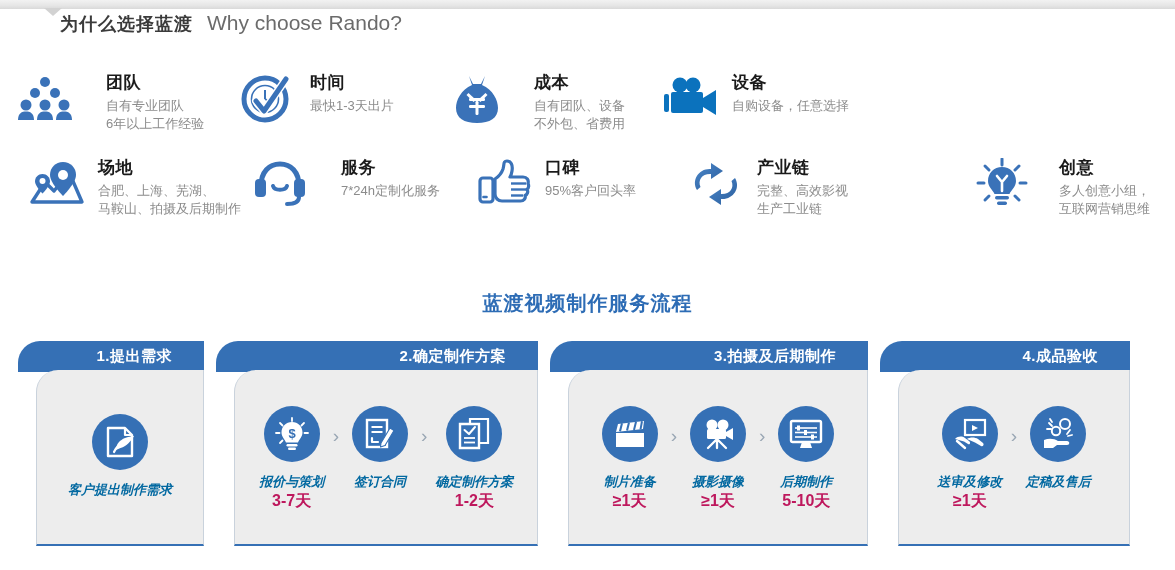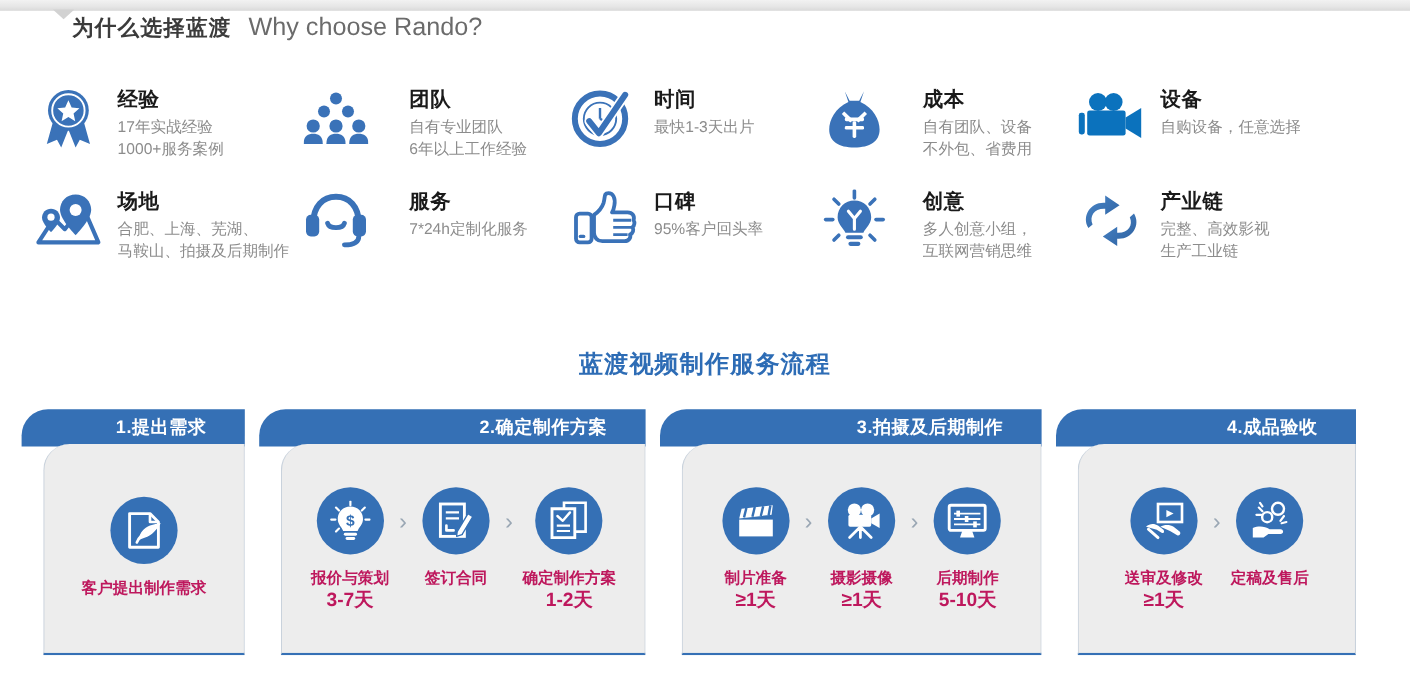--- a/index.html
+++ b/index.html
@@ -106,22 +106,22 @@
     display:flex; flex-direction:column; align-items:center;
     min-width:74px; padding:0 4px;
   }
   .step .circle {
     width:56px; height:56px; border-radius:50%;
     background:#3570b5;
     display:flex; align-items:center; justify-content:center;
     margin-bottom:11px;
   }
   .step .slabel {
-    font-size:13px; color:#be185d; font-weight:bold;
-    white-space:nowrap; line-height:17px;
+    font-size:13px; color:#0369a1; font-weight:bold;
+    white-space:nowrap; line-height:17px;font-style:italic;
   }
   .step .sdays {
     font-size:16px; color:#be185d; margin-top:3px;
     white-space:nowrap; line-height:15px;font-weight:bold;
   }
   .arrow {
     font-size:19px; color:#9aa7b4; font-weight:normal;
     margin:0 4px; align-self:flex-start; margin-top:19px;
     font-family:"Liberation Sans", sans-serif;
   }
@@ -147,36 +147,20 @@
   <div class="topbar-notch"></div>
 
   <div class="heading">
     <span class="cn">为什么选择蓝渡</span><span class="en">Why choose Rando?</span>
   </div>
 
   <div class="features">
 
     <div class="frow r1">
 
-      <div class="feature c1">
-        <div class="ficon">
-          <svg width="54" height="54" viewBox="0 0 54 54">
-            <path d="M14 30 L9 48 L17.5 44.5 L21 51 L27 36 Z" fill="#3a72b8"></path>
-            <path d="M40 30 L45 48 L36.5 44.5 L33 51 L27 36 Z" fill="#3a72b8"></path>
-            <circle cx="27" cy="20" r="17" fill="#3a72b8"></circle>
-            <circle cx="27" cy="20" r="13.5" fill="none" stroke="#fff" stroke-width="1.6"></circle>
-            <path d="M27 11.5 L29.7 17.6 L36.2 18.2 L31.3 22.6 L32.7 29 L27 25.6 L21.3 29 L22.7 22.6 L17.8 18.2 L24.3 17.6 Z" fill="#fff"></path>
-          </svg>
-        </div>
-        <div class="ftext">
-          <div class="ftitle">经验</div>
-          <div class="fdesc">17年实战经验</div>
-          <div class="fdesc">1000+服务案例</div>
-        </div>
-      </div>
 
       <div class="feature c2">
         <div class="ficon">
           <svg width="54" height="48" viewBox="0 0 54 48">
             <circle cx="27" cy="7" r="5" fill="#3a72b8"></circle>
             <circle cx="17" cy="18" r="5" fill="#3a72b8"></circle>
             <circle cx="37" cy="18" r="5" fill="#3a72b8"></circle>
             <circle cx="8" cy="30" r="5.5" fill="#3a72b8"></circle>
             <circle cx="27" cy="30" r="5.5" fill="#3a72b8"></circle>
             <circle cx="46" cy="30" r="5.5" fill="#3a72b8"></circle>
@@ -293,20 +277,40 @@
             <line x1="6.5" y1="38" x2="9.5" y2="38" stroke="#3a72b8" stroke-width="2.6" stroke-linecap="round"></line>
             <line x1="34" y1="24.5" x2="49" y2="24.5" stroke="#3a72b8" stroke-width="2.4"></line>
             <line x1="34" y1="30.5" x2="49" y2="30.5" stroke="#3a72b8" stroke-width="2.4"></line>
             <line x1="34" y1="36.5" x2="46" y2="36.5" stroke="#3a72b8" stroke-width="2.4"></line>
           </svg>
         </div>
         <div class="ftext">
           <div class="ftitle">口碑</div>
           <div class="fdesc">95%客户回头率</div>
           <div class="fdesc"></div>
+        </div>
+      </div>
+
+      <div class="feature c5">
+        <div class="ficon">
+          <svg width="58" height="48" viewBox="0 0 58 48">
+            <defs>
+              <linearGradient id="gch" x1="0" y1="0" x2="1" y2="1">
+                <stop offset="0%" stop-color="#4a86c8"></stop>
+                <stop offset="100%" stop-color="#2c5f9e"></stop>
+              </linearGradient>
+            </defs>
+            <path d="M10 30 C4 20 12 8 24 9 L24 3 L36 11 L24 19 L24 14 C15 13.5 10.5 20 13.5 27 Z" fill="url(#gch)"></path>
+            <path d="M48 18 C54 28 46 40 34 39 L34 45 L22 37 L34 29 L34 34 C43 34.5 47.5 28 44.5 21 Z" fill="url(#gch)"></path>
+          </svg>
+        </div>
+        <div class="ftext">
+          <div class="ftitle">产业链</div>
+          <div class="fdesc">完整、高效影视</div>
+          <div class="fdesc">生产工业链</div>
         </div>
       </div>
 
       <div class="feature c4">
         <div class="ficon">
           <svg width="54" height="52" viewBox="0 0 54 52">
             <g stroke="#3a72b8" stroke-width="3" stroke-linecap="round">
               <line x1="27" y1="1" x2="27" y2="7"></line>
               <line x1="10" y1="8" x2="14" y2="12"></line>
               <line x1="44" y1="8" x2="40" y2="12"></line>
@@ -321,40 +325,20 @@
             <path d="M22 18 L27 24 L32 18 M27 24 L27 33" fill="none" stroke="#fff" stroke-width="2.6" stroke-linecap="round" stroke-linejoin="round"></path>
           </svg>
         </div>
         <div class="ftext">
           <div class="ftitle">创意</div>
           <div class="fdesc">多人创意小组，</div>
           <div class="fdesc">互联网营销思维</div>
         </div>
       </div>
 
-      <div class="feature c5">
-        <div class="ficon">
-          <svg width="58" height="48" viewBox="0 0 58 48">
-            <defs>
-              <linearGradient id="gch" x1="0" y1="0" x2="1" y2="1">
-                <stop offset="0%" stop-color="#4a86c8"></stop>
-                <stop offset="100%" stop-color="#2c5f9e"></stop>
-              </linearGradient>
-            </defs>
-            <path d="M10 30 C4 20 12 8 24 9 L24 3 L36 11 L24 19 L24 14 C15 13.5 10.5 20 13.5 27 Z" fill="url(#gch)"></path>
-            <path d="M48 18 C54 28 46 40 34 39 L34 45 L22 37 L34 29 L34 34 C43 34.5 47.5 28 44.5 21 Z" fill="url(#gch)"></path>
-          </svg>
-        </div>
-        <div class="ftext">
-          <div class="ftitle">产业链</div>
-          <div class="fdesc">完整、高效影视</div>
-          <div class="fdesc">生产工业链</div>
-        </div>
-      </div>
-
     </div>
   </div>
 
   <div class="proc-title">蓝渡视频制作服务流程</div>
 
   <div class="process">
 
     <div class="card card1">
       <div class="card-head">1.提出需求</div>
       <div class="card-body b1">

